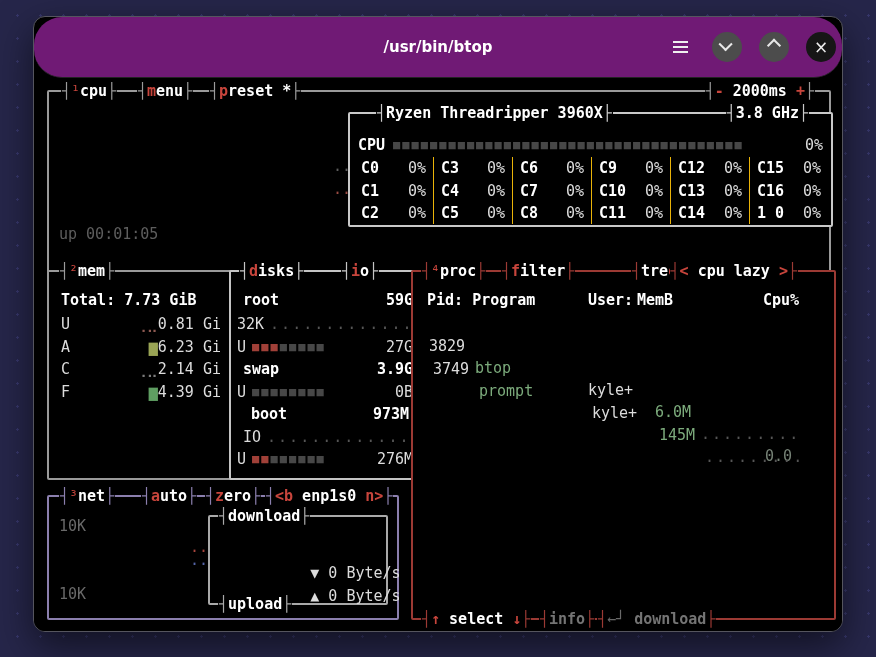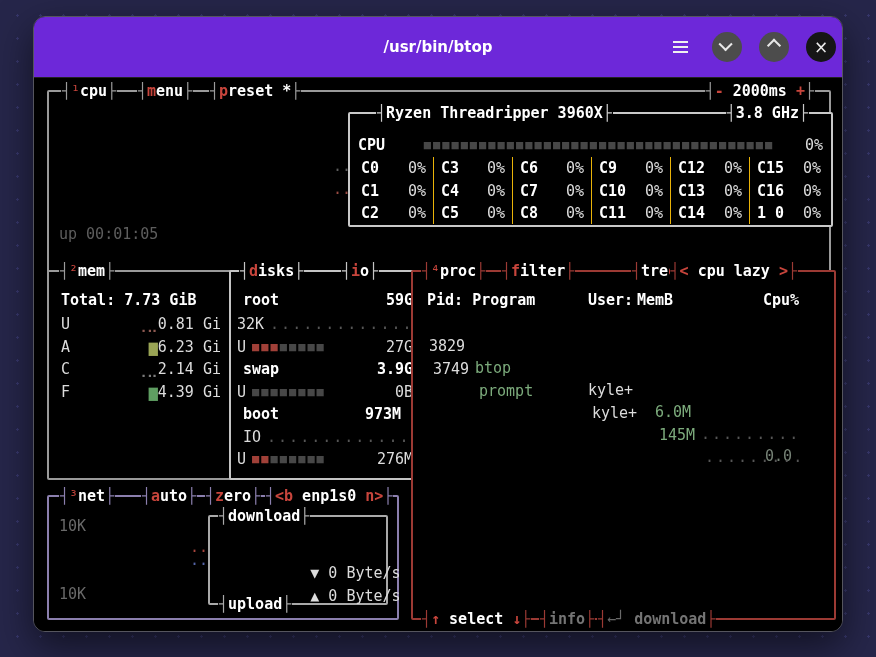--- a/index.html
+++ b/index.html
@@ -17,23 +17,24 @@
     background-position: 6px 4px;
   }
   
   .window {
     position:absolute; left:33px; top:16px; width:810px; height:616px;
     background:#000; border-radius:12px; overflow:hidden;
     border:1px solid #55555e;
     box-shadow:0 14px 38px rgba(0,0,0,.55);
   }
   .titlebar {
-    position:relative; height:61px; background:#6d28d9;
+    position:relative; height:61px; background:#701a75;
     display:flex; align-items:center; justify-content:center;
     border-bottom:1px solid #222;
+    border-radius:28px;
   }
   .title { color:#fff; font-weight:bold; font-family:"DejaVu Sans",sans-serif; font-size:15px; }
   .controls { position:absolute; right:6px; top:0; height:100%; display:flex; align-items:center; gap:17px; }
   .cbtn { width:30px; height:30px; border-radius:50%; display:flex; align-items:center; justify-content:center; cursor:default; }
   .circ { background:#4c4c4c; }
   .closec { background:#161616; color:#eee; font-size:17px; font-family:"DejaVu Sans",sans-serif; }
   .ham { width:15px; height:2px; background:#efefef; box-shadow:0 -5px 0 #efefef, 0 5px 0 #efefef; }
   .chev { display:inline-block; width:10px; height:10px; border-left:2px solid #e8e8e8; border-bottom:2px solid #e8e8e8; }
   .chev.down { transform:rotate(-45deg) translate(1px,-3px); }
   .chev.up   { transform:rotate(135deg) translate(-1px,1px); }
@@ -100,21 +101,21 @@
           <span class="chev up"></span>
         </div>
       <div class="cbtn closec">
           <span>×</span>
         </div>
     </div>
   </div>
 
   <div class="terminal">
 
-    <div class="panel" style="left:13px;top:12px;width:784px;height:203px;text-align:center;--bc:#9a9a9a;">
+    <div class="panel" style="left:13px;top:12px;width:784px;height:203px;--bc:#9a9a9a;">
       <div class="bt" style="left:12px"><span class="rd">¹</span><span class="b">cpu</span></div>
       <div class="bt" style="left:88px"><span class="rdb">m</span><span class="b">enu</span></div>
       <div class="bt" style="left:160px"><span class="rdb">p</span><span class="b">reset *</span></div>
       <div class="bt" style="right:14px"><span class="rdb">-</span><span class="b"> 2000ms </span><span class="rdb">+</span></div>
 
       <span class="ps gr" style="left:284px;top:63px">..</span>
       <span class="ps" style="left:284px;top:86px;color:#9a4a42">..</span>
 
       <div class="r gr" style="left:10px;top:131px">up 00:01:05</div>
 
@@ -197,21 +198,21 @@
 
       <div class="r rf" style="left:0;right:0;top:86px;padding:0 8px 0 12px">
         <span class="b">swap</span><span class="sp"></span><span class="b">3.9G</span>
       </div>
       <div class="r rf" style="left:0;right:0;top:109px;padding:0 8px 0 6px">
         <span>U</span>
         <span class="meter" style="margin-left:6px">■■■■■■■■</span>
         <span class="sp"></span><span>0B</span>
       </div>
 
-      <div class="r rf" style="left:0;right:12px;top:131px;padding:0 8px 0 12px">
+      <div class="r rf" style="left:0;right:4px;top:131px;padding:0 8px 0 20px">
         <span class="b">boot</span><span class="sp"></span><span class="b">973M</span>
       </div>
       <div class="r rf" style="left:0;right:0;top:154px;padding:0 8px 0 12px">
         <span>IO</span>
         <span class="dots" style="margin-left:6px;flex:1;overflow:hidden">.................</span>
       </div>
       <div class="r rf" style="left:0;right:0;top:176px;padding:0 8px 0 6px">
         <span>U</span>
         <span class="mfill" style="margin-left:6px">■■</span><span class="meter">■■■■■■</span>
         <span class="sp"></span><span>276M</span>

